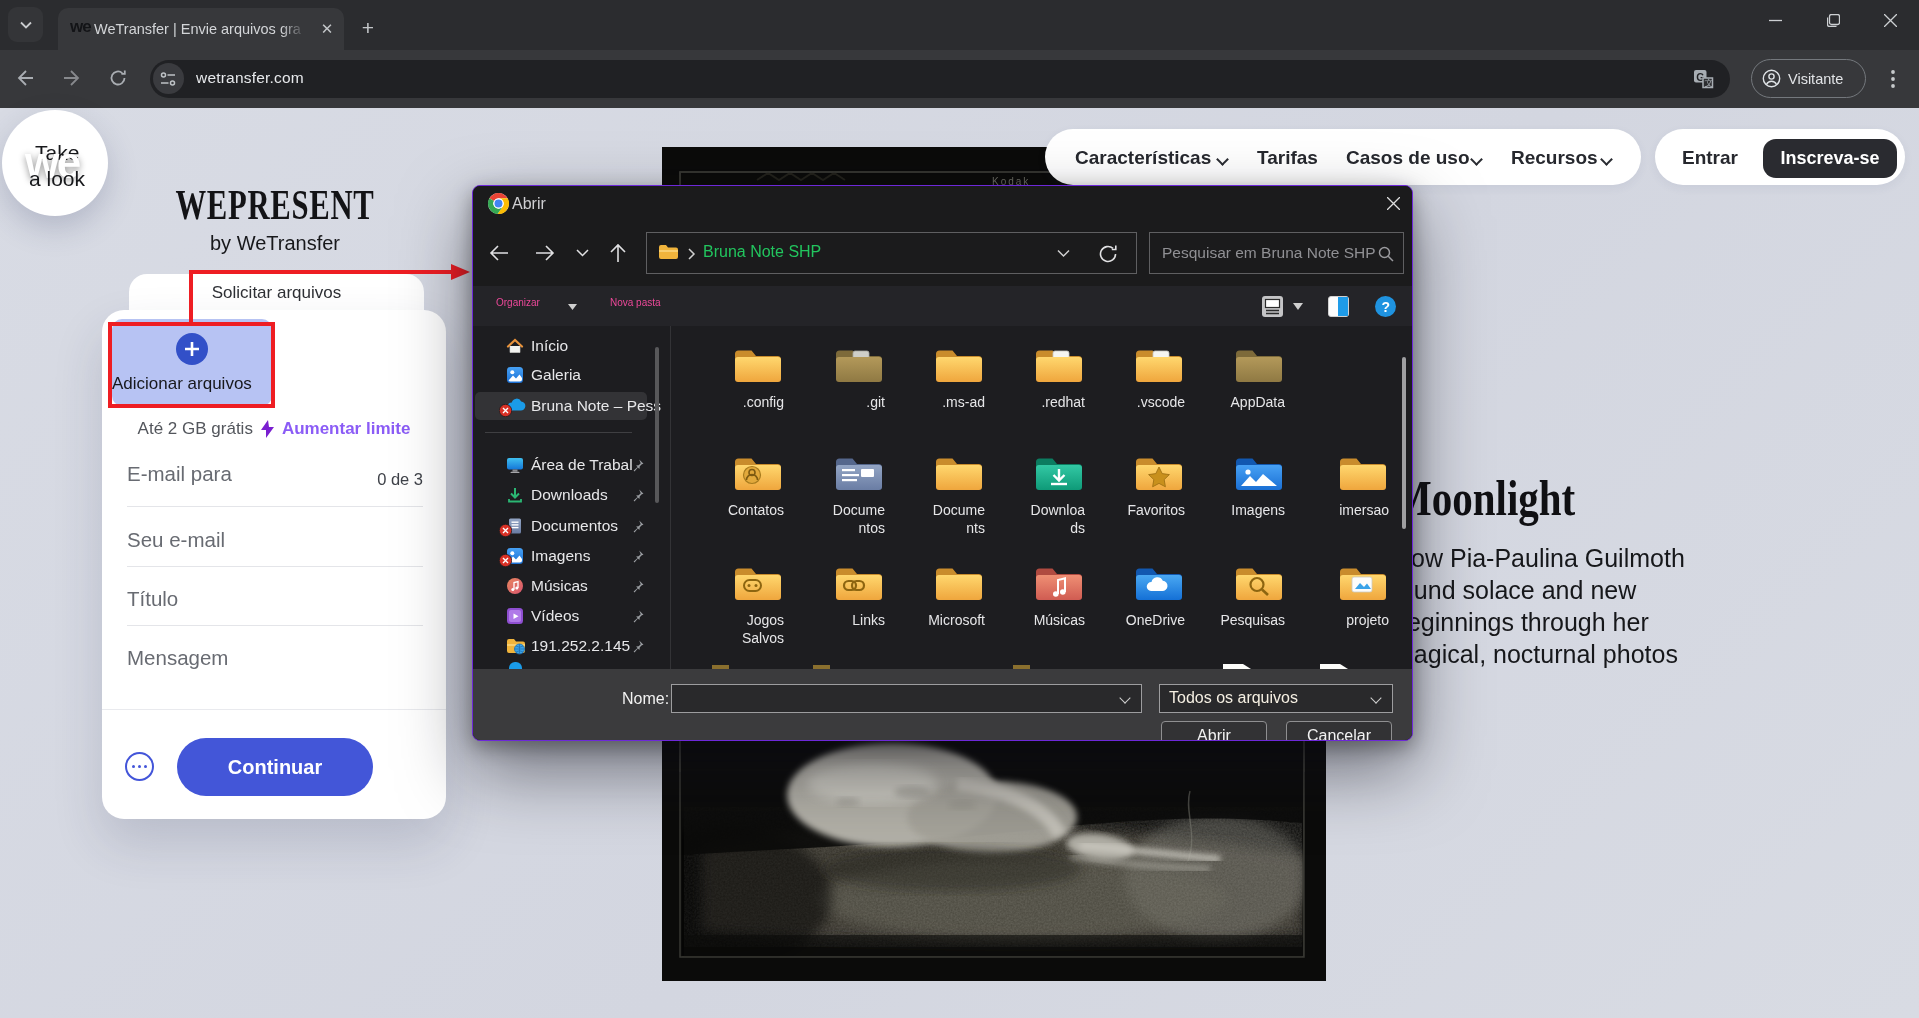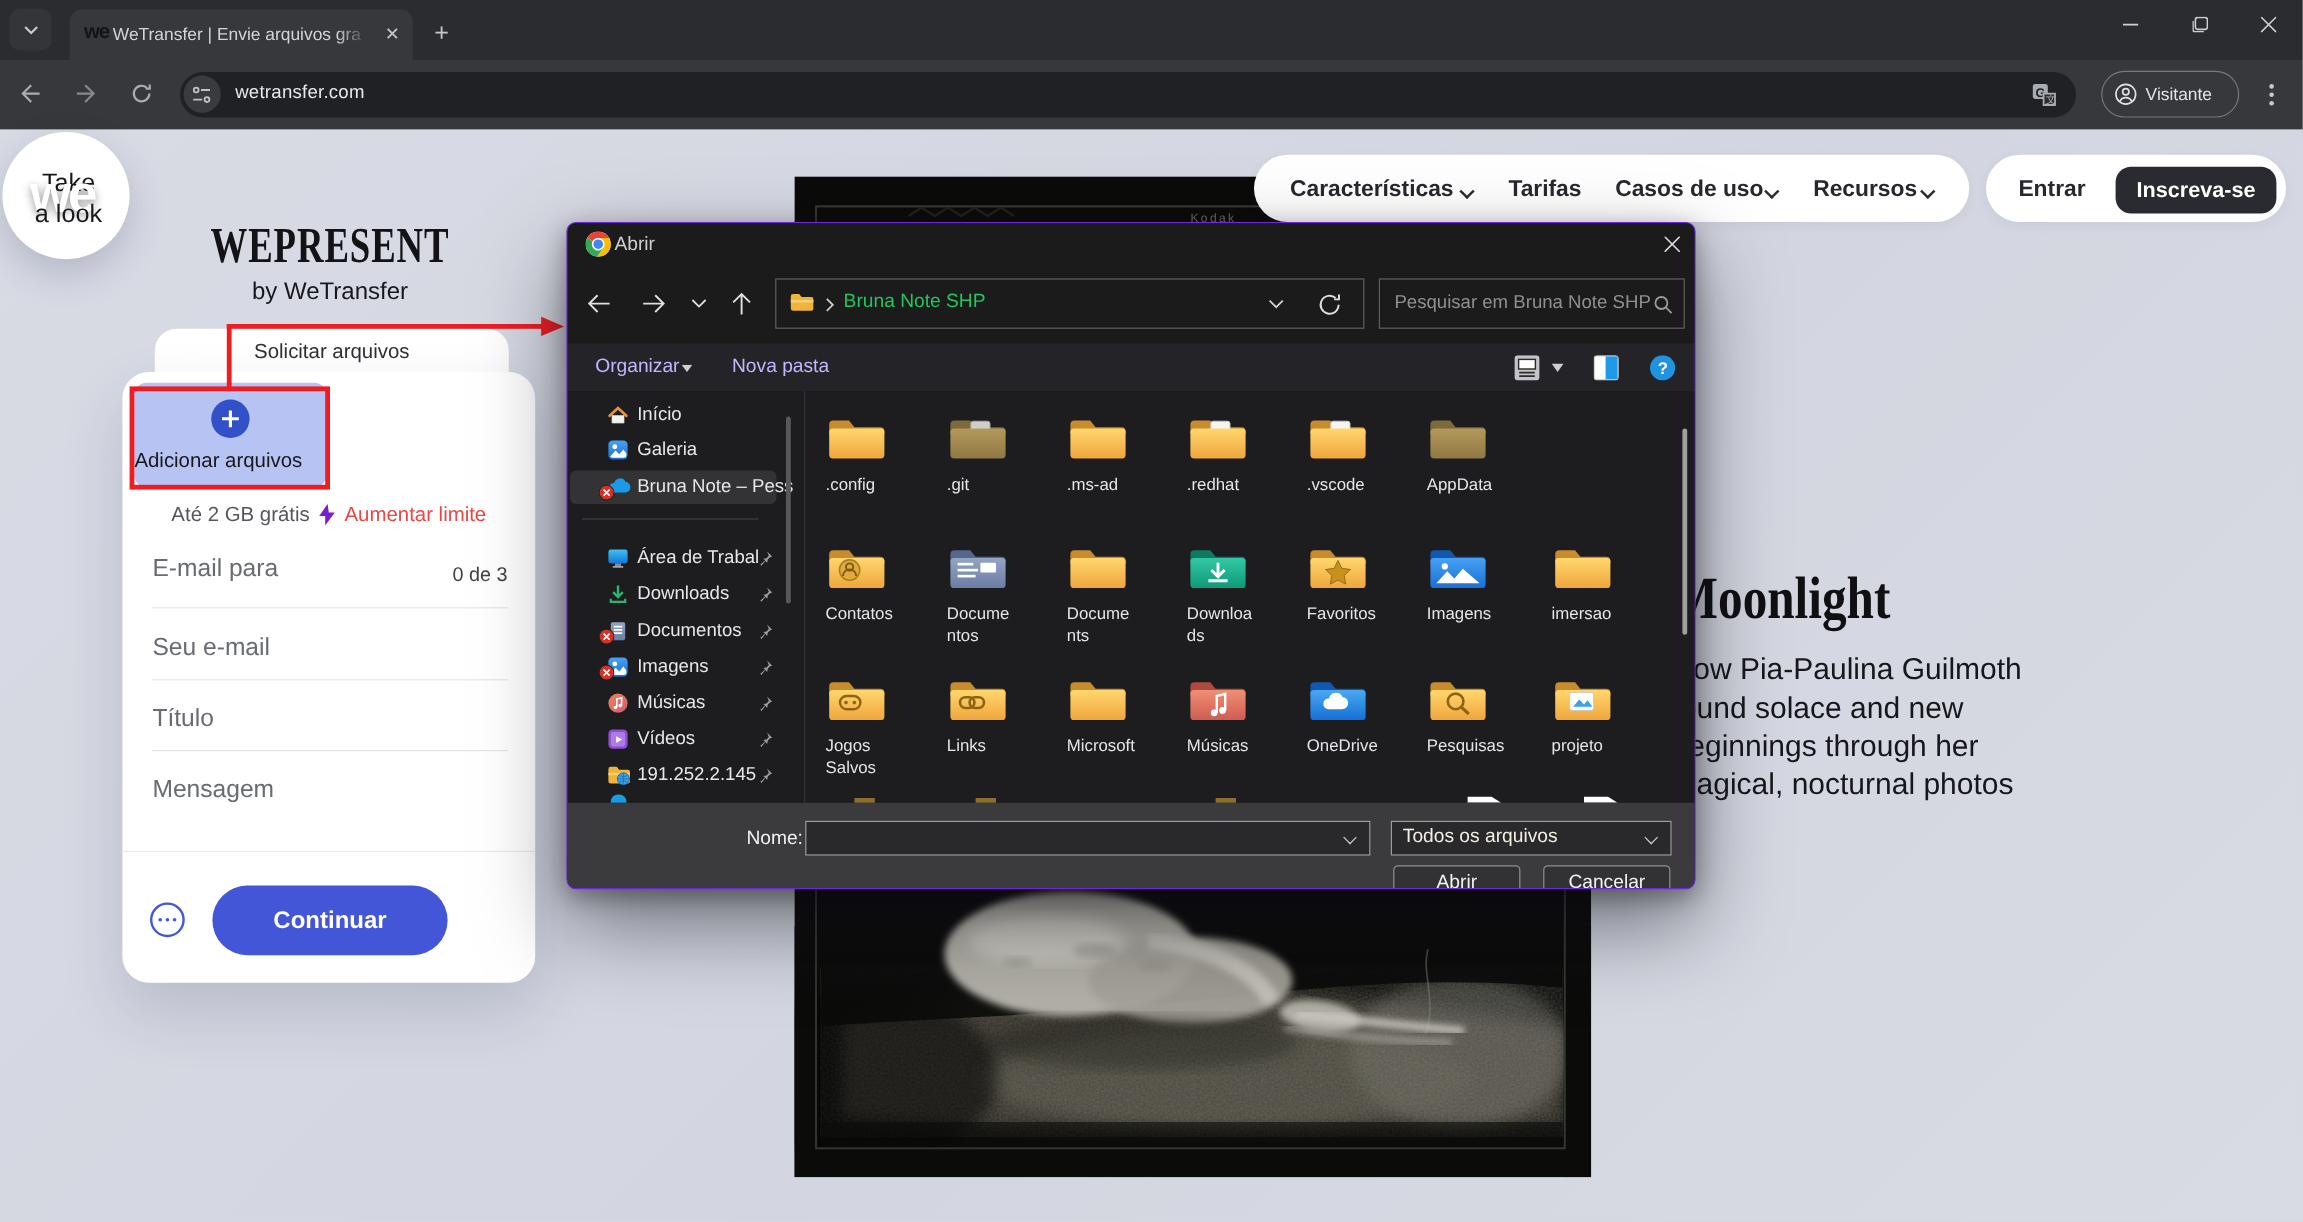--- a/index.html
+++ b/index.html
@@ -31,21 +31,21 @@
 #cardtab{position:absolute;left:129px;top:166px;width:295px;height:50px;border-radius:18px 18px 0 0;background:#fff}
 #cardtab span{display:block;text-align:center;margin-top:9px;font-weight:normal;font-size:17px;color:#2e3035}
 #card{position:absolute;left:102px;top:202px;width:344px;height:509px;border-radius:22px;background:#fff;box-shadow:0 24px 50px rgba(40,45,80,.16)}
 .fbtn{position:absolute;top:9px;height:87px;border-radius:10px}
 #fb1{left:10px;width:160px;background:#b7c3f3}
 #fb2{left:179px;width:159px;background:#d8e0fa}
 .fbtn .lab{position:absolute;bottom:12px;width:100%;text-align:left;font-size:17px;color:#17181c}
 #pluscirc{position:absolute;left:64px;top:14px;width:32px;height:32px;border-radius:50%;background:#3250c8}
 #limit{position:absolute;left:0;top:109px;width:344px;display:flex;justify-content:center;align-items:center;gap:7px}
 #limit .g{font-size:17px;color:#53565c}
-#limit .p{font-size:17px;font-weight:normal;color:#ef4444}
+#limit .p{font-size:17px;font-weight:bold;color:#8b5cf6}
 .ph{position:absolute;left:25px;font-size:20.5px;color:#686b72}
 .hr{position:absolute;left:25px;width:296px;height:1px;background:#e4e5e9}
 #cnt{position:absolute;right:23px;top:160px;font-size:16.5px;color:#3f4249}
 #bigd{position:absolute;left:0;top:399px;width:344px;height:1px;background:#e9eaee}
 #dots{position:absolute;left:23px;top:441.5px;width:29px;height:29px;border-radius:50%;border:2px solid #4355d9}
 #dots i{position:absolute;top:11px;width:3.4px;height:3.4px;border-radius:50%;background:#4355d9}
 #cont{position:absolute;left:75px;top:428px;width:196px;height:58px;border-radius:29px;background:#4356d8;color:#fff;font-weight:bold;font-size:20px;text-align:center;line-height:58px}
 
 #pill1{position:absolute;left:1045px;top:21px;width:596px;height:56px;border-radius:28px;background:#fff;box-shadow:0 3px 10px rgba(60,70,110,.07);z-index:3}
 #pill2{position:absolute;left:1655px;top:21px;width:250px;height:56px;border-radius:28px;background:#fff;box-shadow:0 3px 10px rgba(60,70,110,.07);z-index:3}
@@ -69,29 +69,29 @@
 #dtitle .tt{position:absolute;left:39px;top:9px;font-size:16px;color:#cfcfd2}
 #dnav{position:absolute;left:0;top:35px;width:941px;height:65px;background:#1b1b1c}
 #dbar{position:absolute;left:0;top:100px;width:941px;height:40px;background:#242428}
 #dcontent{position:absolute;left:0;top:140px;width:941px;height:343px;background:#1d1d20}
 #dbottom{position:absolute;left:0;top:483px;width:941px;height:107px;background:#3b3b3d}
 .dbox{position:absolute;border:1px solid #5f5f61;height:42px;top:11px}
 #crumb{left:173px;width:491px}
 #srch{left:676px;width:255px}
 #srch .plc{position:absolute;left:12px;top:11px;font-size:15.5px;color:#909094;white-space:nowrap}
 #crumb .bc{position:absolute;left:56px;top:10px;font-size:16px;color:#22c55e}
-.dtxt{position:absolute;font-size:16px;color:#c4b5fd}
+.dtxt{position:absolute;font-size:10px;color:#ec4899}
 #sep1{position:absolute;left:197px;top:140px;width:1px;height:343px;background:#333336}
 
 .srow{position:absolute;left:0px;width:197px;height:29px}
 .srow .sic{position:absolute;left:33px;top:5px}
 .srow .stx{position:absolute;left:58px;top:5px;font-size:15.5px;color:#e7e7e9;white-space:nowrap}
 #selrow{position:absolute;left:2px;top:66px;width:172px;height:28px;background:#333336;border-radius:5px}
 
-.gi{position:absolute;width:96px;text-align:left}
+.gi{position:absolute;width:96px;text-align:right}
 .gi .gl{margin-top:5px;font-size:14px;line-height:17.5px;color:#e6e6e8}
 .gicon{width:52px;height:40px;display:inline-block}
 
 #nomel{position:absolute;left:149px;top:21px;font-size:16px;color:#f2f2f2}
 .combo{position:absolute;top:15px;height:29px;background:#29292b;border:1px solid #9d9d9f}
 #combo1{left:198px;width:471px}
 #combo2{left:686px;width:234px;color:#f5efe2;font-size:16px;padding:4px 16px 0 9px}
 .dbtn{position:absolute;top:52px;height:30px;border:1px solid #8f8f91;border-radius:4px;background:#323234;color:#f2f2f2;font-size:16px;text-align:center;line-height:28px}
 #abrir{left:688px;width:106px}
 #cancel{left:813px;width:106px}

